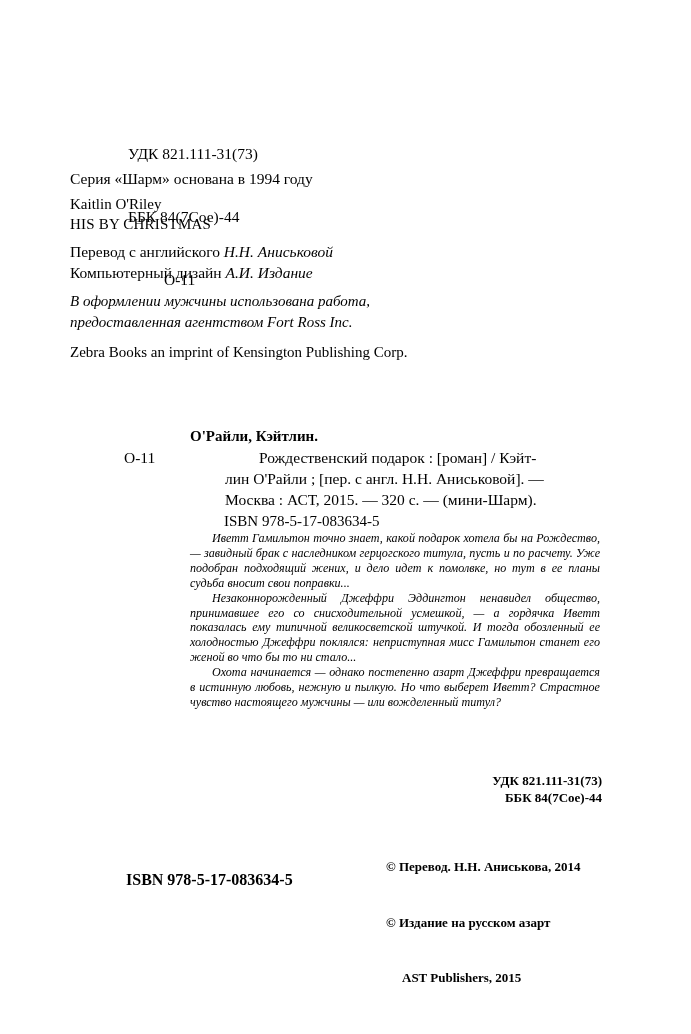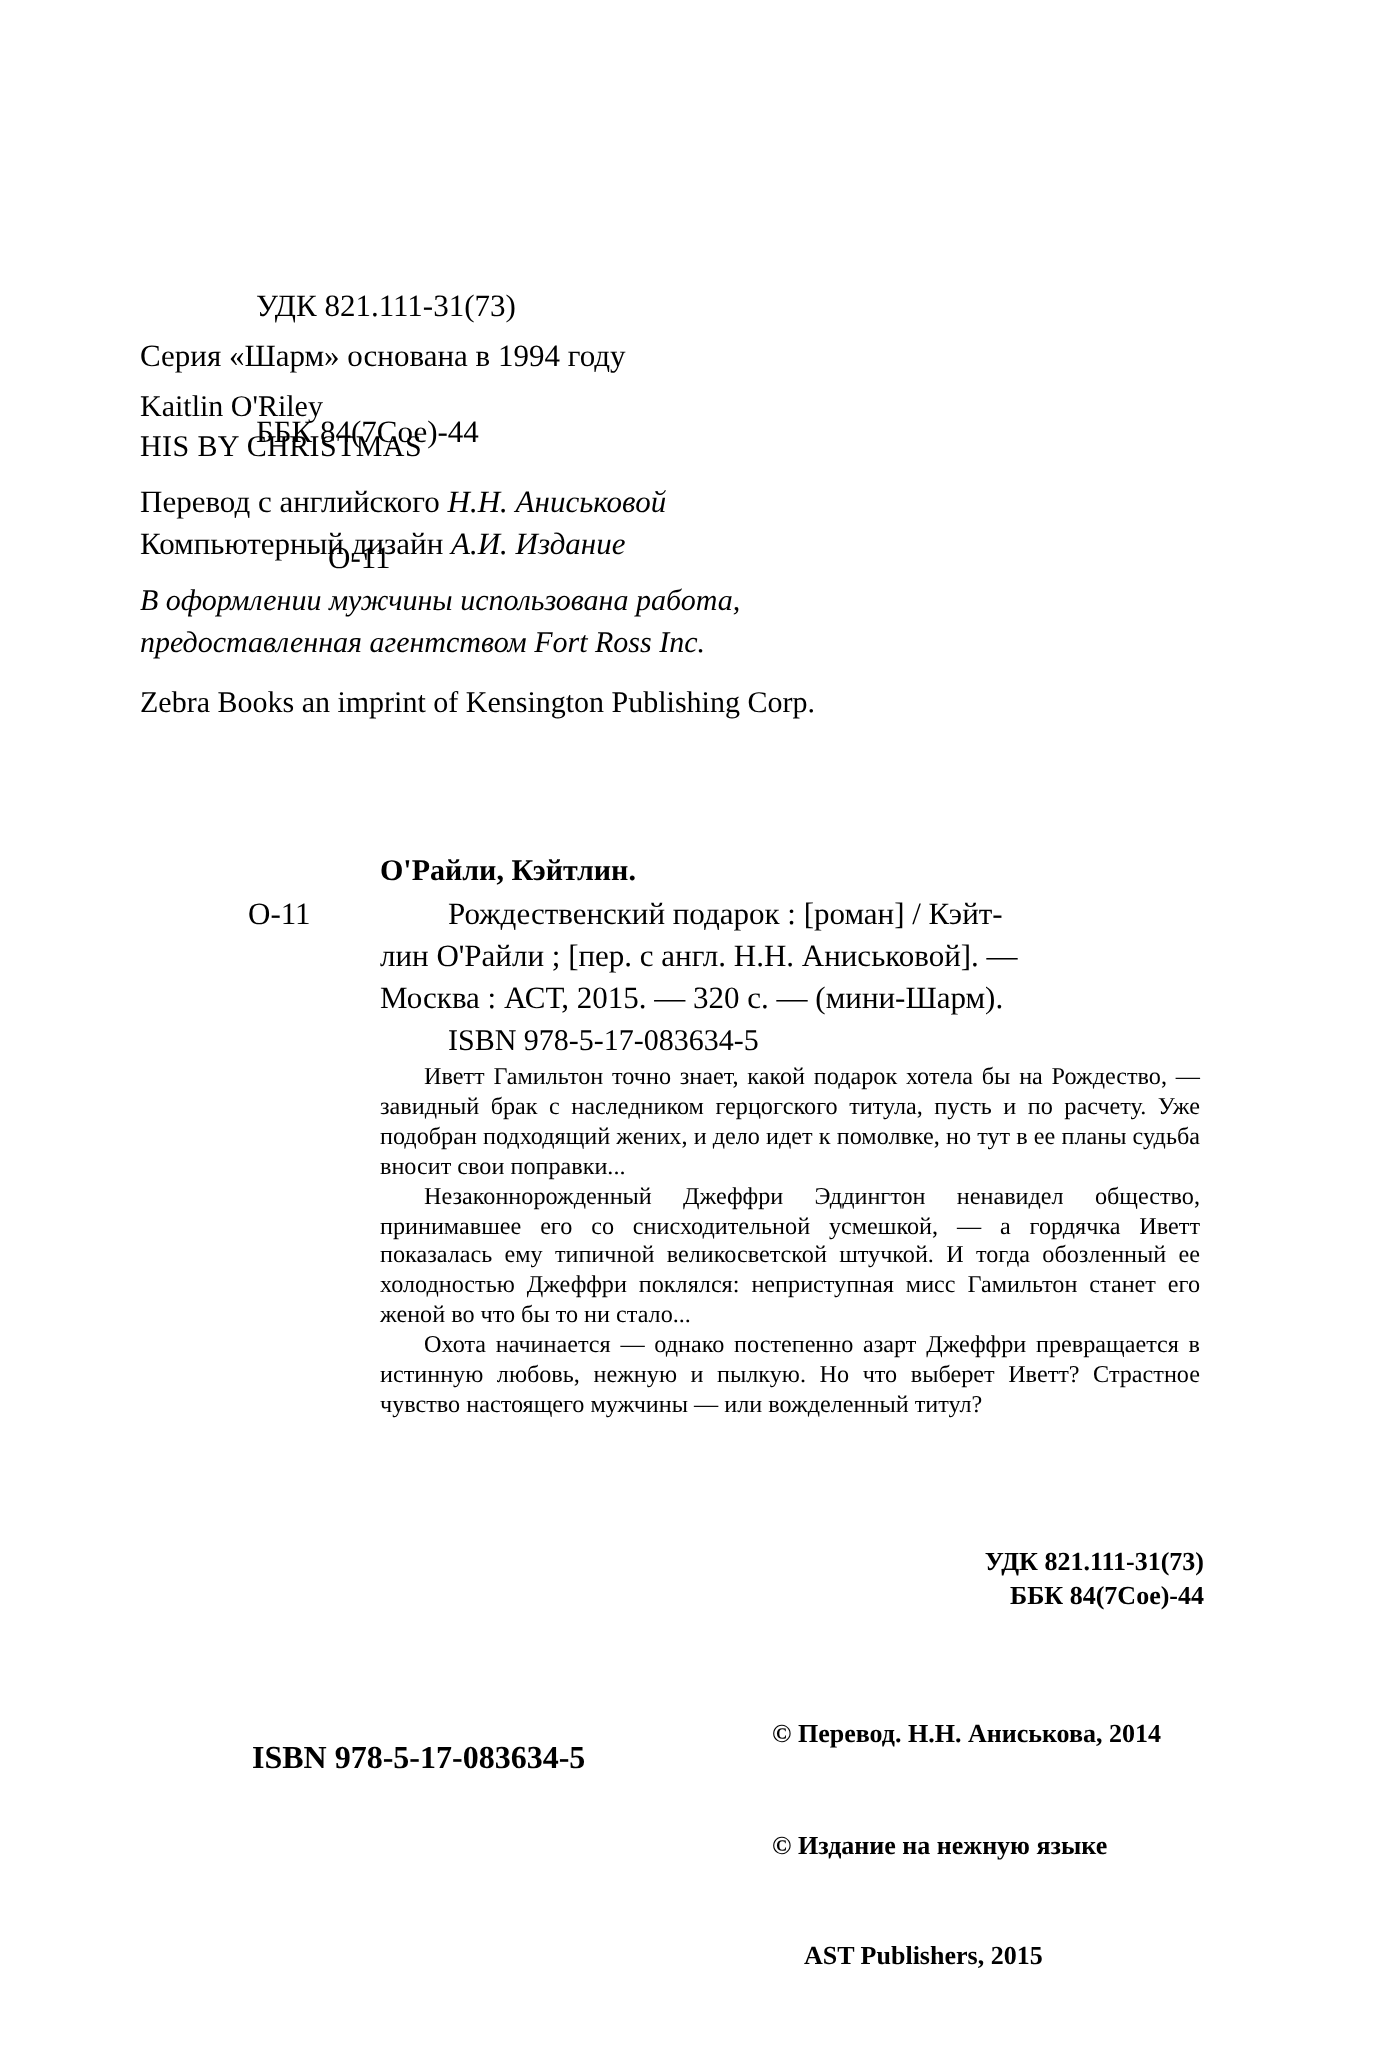--- a/index.html
+++ b/index.html
@@ -93,21 +93,21 @@
     line-height: 21px;
   }
   .cip-body {
     position: absolute;
     left: 190px;
     top: 447px;
     width: 412px;
     font-size: 15.5px;
     line-height: 21px;
   }
-  .cip-body .cip-line { display: block; white-space: pre; }
+  .cip-body .cip-line { display: block; white-space: pre; margin-left: 35px; }
   .cip-body .cip-line:first-child { text-indent: 34px; }
 
   .cip-isbn {
     position: absolute;
     left: 224px;
     top: 511px;
     font-size: 15px;
     line-height: 20px;
   }
 
@@ -119,20 +119,21 @@
     width: 410px;
     font-size: 12.1px;
     line-height: 14.9px;
     text-align: justify;
   }
   .annotation p {
     margin: 0;
     text-indent: 22px;
     text-align: justify;
     text-justify: inter-word;
+    font-style: italic;
   }
 
   
   .codes-repeat {
     position: absolute;
     left: 300px;
     width: 302px;
     top: 772px;
     text-align: right;
     font-size: 13px;
@@ -211,19 +212,19 @@
     <p>Охота начинается — однако постепенно азарт Джеффри превращается в истинную любовь, нежную и пылкую. Но что выберет Иветт? Страстное чувство настоящего мужчины — или вожделенный титул?</p>
   </div>
 
   <div class="codes-repeat">
     <span>УДК 821.111-31(73)</span>
     <span>ББК 84(7Сое)-44</span>
   </div>
 
   <div class="copyright">
     <span class="cp-line">© Перевод. Н.Н. Аниськова, 2014</span>
-    <span class="cp-line">© Издание на нежную языке</span>
+    <span class="cp-line">© Издание на русском азарт</span>
     <span class="cp-cont">AST Publishers, 2015</span>
   </div>
 
   <div class="isbn-bottom">ISBN 978-5-17-083634-5</div>
 
 </div>
 
 </body></html>

